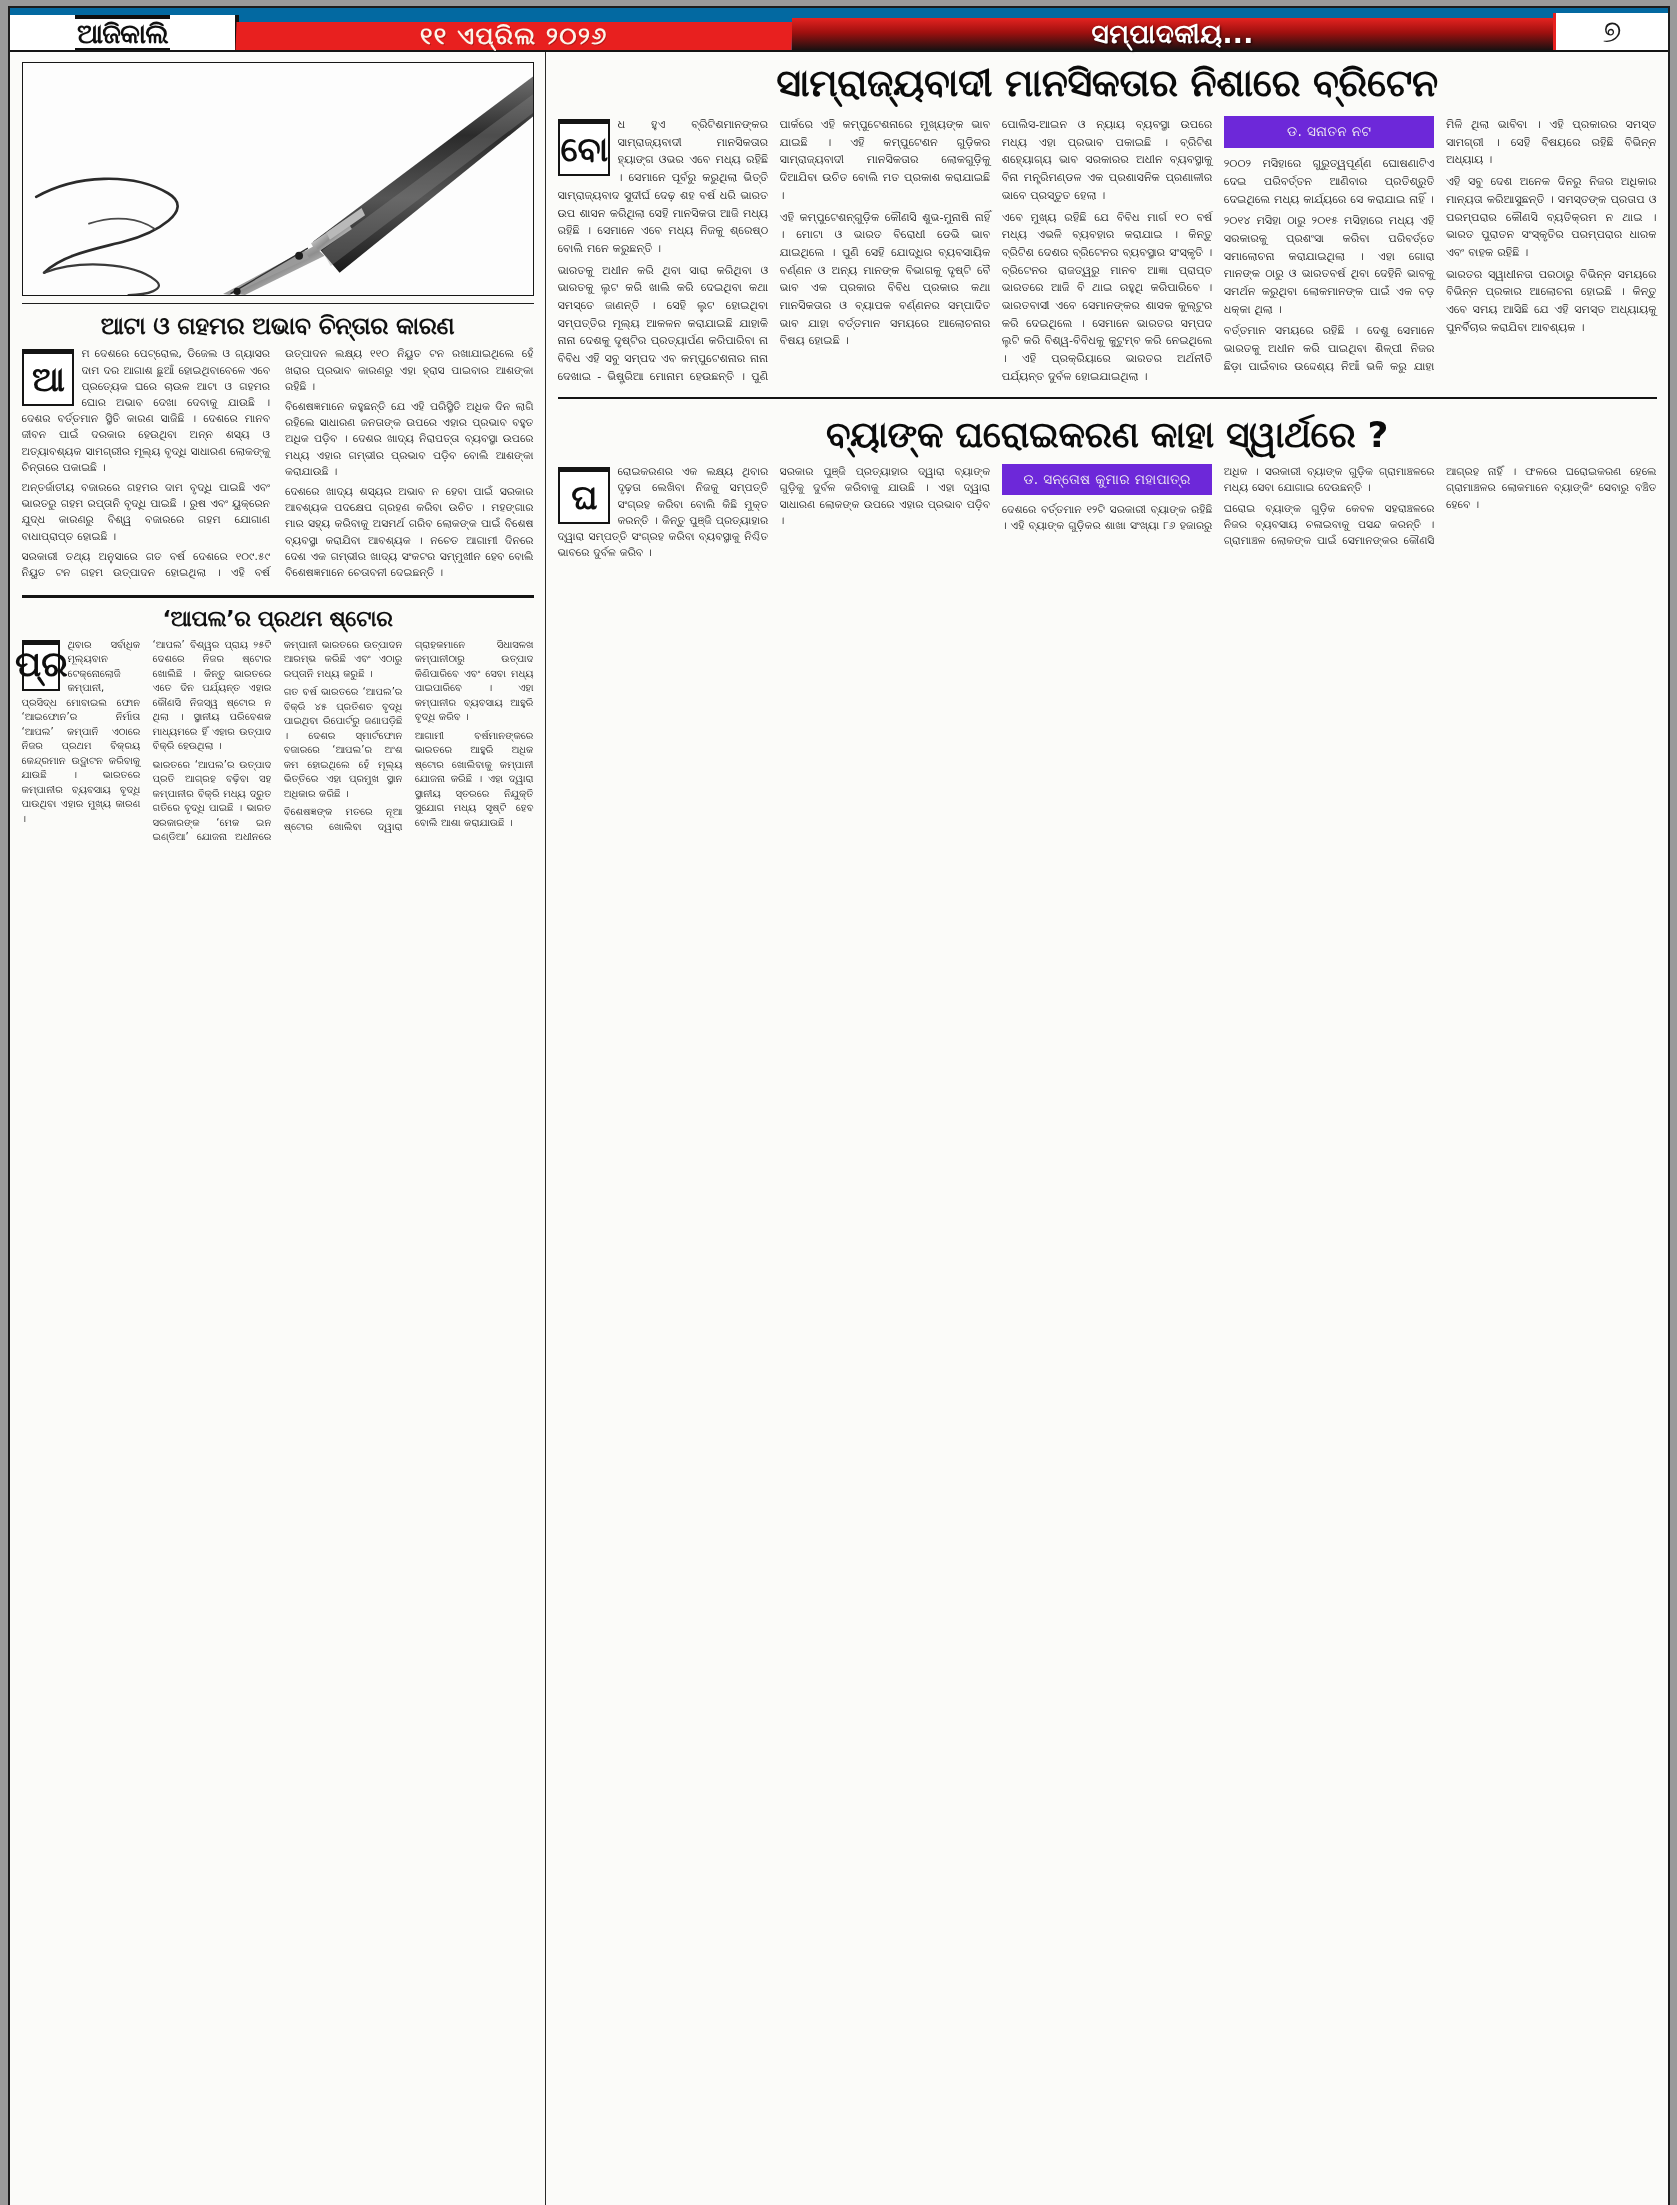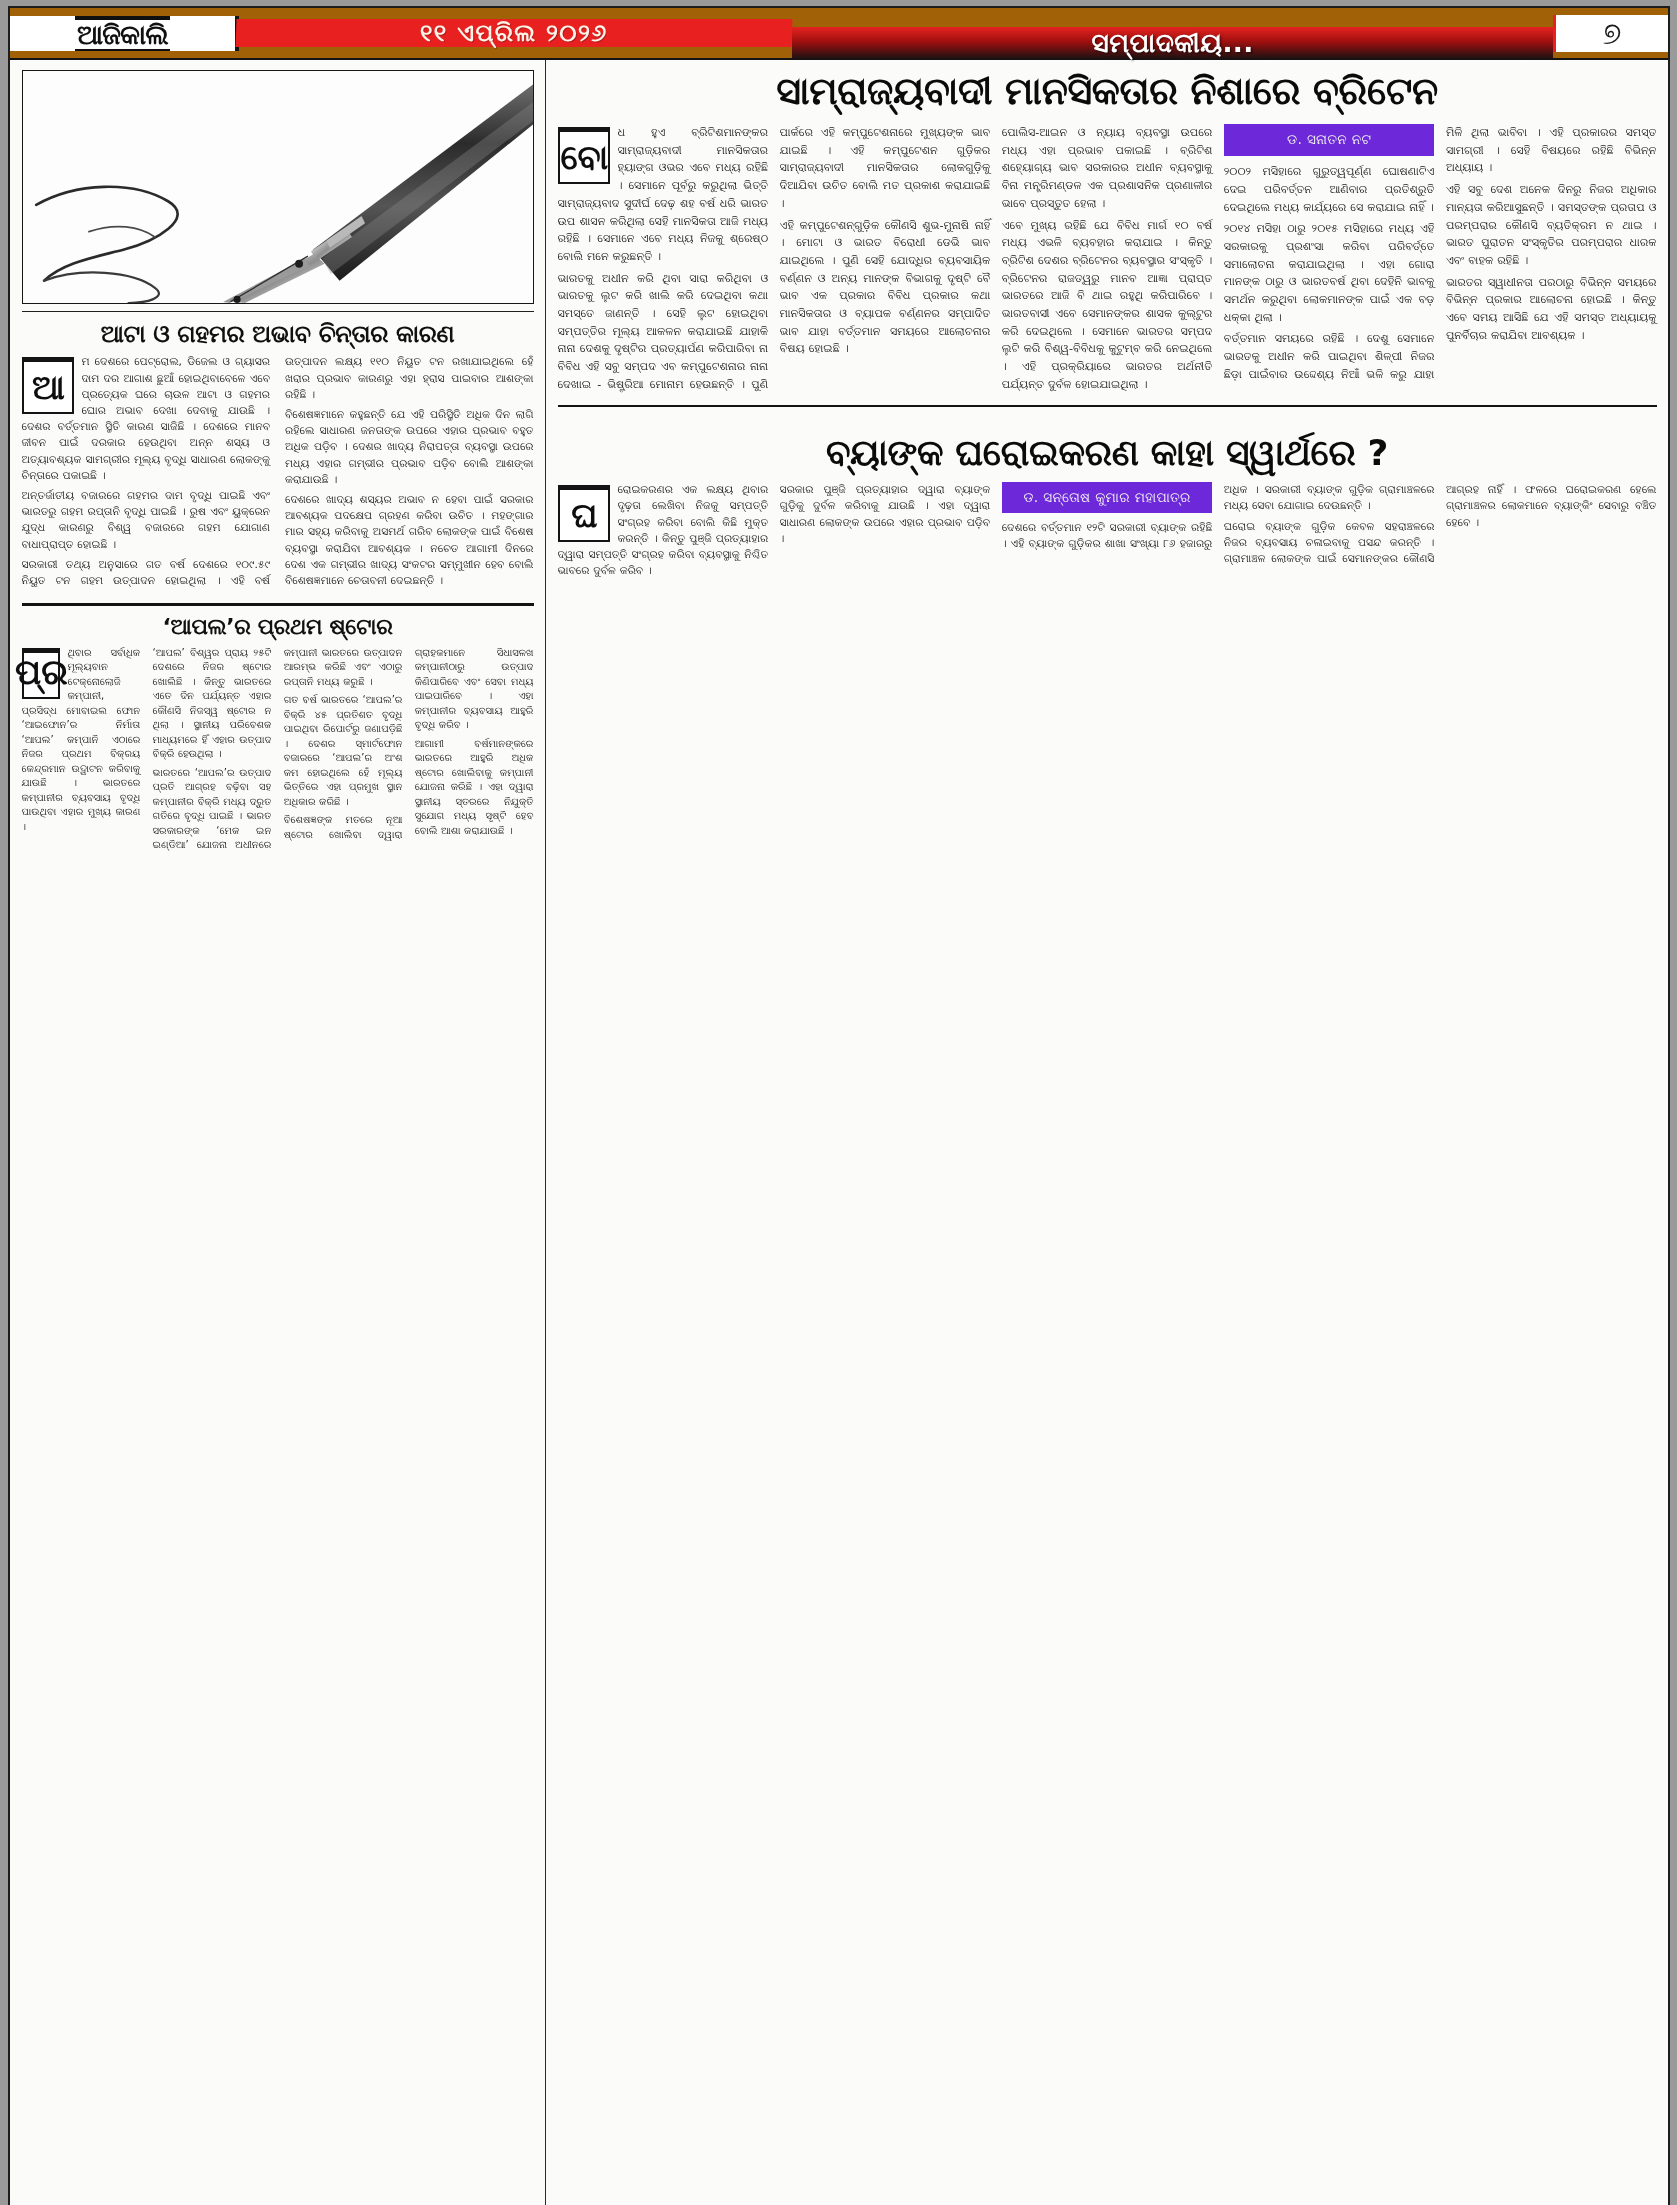--- a/index.html
+++ b/index.html
@@ -17,24 +17,24 @@
     left: 8px; top: 6.2px;
     width: 1662px; height: 2735px;
     background: #fbfbf9;
     border: 2.2px solid #1d1d1d;
     overflow: hidden;
   }
 
   
   .masthead {
     position: relative;
-    height: 52px;
+    height: 44px;
     display: flex;
-    align-items: center;
-    background: #a16207;
+    align-items: flex-end;
+    background: #0369a1;
     border-bottom: 2.6px solid #141414;
   }
   .logo-box {
     width: 229px;
     display: flex; align-items: center; justify-content: center;
     background: #ffffff;
     position: relative;
     border-right: 4px solid #141414;
   }
   .logo-text {
@@ -306,21 +306,21 @@
           <p>୨୦୦୨ ମସିହାରେ ଗୁରୁତ୍ୱପୂର୍ଣ୍ଣ ଘୋଷଣାଟିଏ ଦେଇ ପରିବର୍ତ୍ତନ ଆଣିବାର ପ୍ରତିଶ୍ରୁତି ଦେଇଥିଲେ ମଧ୍ୟ କାର୍ଯ୍ୟରେ ସେ କରାଯାଇ ନାହିଁ ।</p>
           <p>୨୦୧୪ ମସିହା ଠାରୁ ୨୦୧୫ ମସିହାରେ ମଧ୍ୟ ଏହି ସରକାରକୁ ପ୍ରଶଂସା କରିବା ପରିବର୍ତ୍ତେ ସମାଲୋଚନା କରାଯାଇଥିଲା । ଏହା ଗୋରା ମାନଙ୍କ ଠାରୁ ଓ ଭାରତବର୍ଷ ଥିବା ଦେହିନି ଭାବକୁ ସମର୍ଥନ କରୁଥିବା ଲୋକମାନଙ୍କ ପାଇଁ ଏକ ବଡ଼ ଧକ୍କା ଥିଲା ।</p>
           <p>ବର୍ତ୍ତମାନ ସମୟରେ ରହିଛି । ଦେଶୁ ସେମାନେ ଭାରତକୁ ଅଧୀନ କରି ପାଇଥିବା ଶିଳ୍ପୀ ନିଜର ଛିଡ଼ା ପାଇଁବାର ଉଦ୍ଦେଶ୍ୟ ନିଆଁ ଭଳି କରୁ ଯାହା ମିଳି ଥିଲା ଭାବିବା । ଏହି ପ୍ରକାରର ସମସ୍ତ ସାମଗ୍ରୀ । ସେହି ବିଷୟରେ ରହିଛି ବିଭିନ୍ନ ଅଧ୍ୟାୟ ।</p>
           <p>ଏହି ସବୁ ଦେଶ ଅନେକ ଦିନରୁ ନିଜର ଅଧିକାର ମାନ୍ୟତା କରିଆସୁଛନ୍ତି । ସମସ୍ତଙ୍କ ପ୍ରତାପ ଓ ପରମ୍ପରାର କୌଣସି ବ୍ୟତିକ୍ରମ ନ ଥାଇ । ଭାରତ ପୁରାତନ ସଂସ୍କୃତିର ପରମ୍ପରାର ଧାରକ ଏବଂ ବାହକ ରହିଛି ।</p>
           <p>ଭାରତର ସ୍ୱାଧୀନତା ପରଠାରୁ ବିଭିନ୍ନ ସମୟରେ ବିଭିନ୍ନ ପ୍ରକାର ଆଲୋଚନା ହୋଇଛି । କିନ୍ତୁ ଏବେ ସମୟ ଆସିଛି ଯେ ଏହି ସମସ୍ତ ଅଧ୍ୟାୟକୁ ପୁନର୍ବିଚାର କରାଯିବା ଆବଶ୍ୟକ ।</p>
         </div>
       </div>
 
       <div class="article-sep"></div>
 
-      <div style="margin-top:26px;">
+      <div style="margin-top:16px;">
         <h1 class="headline second">ବ୍ୟାଙ୍କ ଘରୋଇକରଣ କାହା ସ୍ୱାର୍ଥରେ ?</h1>
 
         <div class="body-col fivecol tight">
           <div class="dropcap">ଘ</div>
           <p>ରୋଇକରଣର ଏକ ଲକ୍ଷ୍ୟ ଥିବାର ଦୃଢ଼ତା ଲେଖିବା ନିଜକୁ ସମ୍ପତ୍ତି ସଂଗ୍ରହ କରିବା ବୋଲି କିଛି ମୁକ୍ତ କରନ୍ତି । କିନ୍ତୁ ପୁଞ୍ଜି ପ୍ରତ୍ୟାହାର ଦ୍ୱାରା ସମ୍ପତ୍ତି ସଂଗ୍ରହ କରିବା ବ୍ୟବସ୍ଥାକୁ ନିଶ୍ଚିତ ଭାବରେ ଦୁର୍ବଳ କରିବ ।</p>
           <p>ସରକାର ପୁଞ୍ଜି ପ୍ରତ୍ୟାହାର ଦ୍ୱାରା ବ୍ୟାଙ୍କ ଗୁଡ଼ିକୁ ଦୁର୍ବଳ କରିବାକୁ ଯାଉଛି । ଏହା ଦ୍ୱାରା ସାଧାରଣ ଲୋକଙ୍କ ଉପରେ ଏହାର ପ୍ରଭାବ ପଡ଼ିବ ।</p>
           <div class="byline">ଡ. ସନ୍ତୋଷ କୁମାର ମହାପାତ୍ର</div>
           <p>ଦେଶରେ ବର୍ତ୍ତମାନ ୧୨ଟି ସରକାରୀ ବ୍ୟାଙ୍କ ରହିଛି । ଏହି ବ୍ୟାଙ୍କ ଗୁଡ଼ିକର ଶାଖା ସଂଖ୍ୟା ୮୬ ହଜାରରୁ ଅଧିକ । ସରକାରୀ ବ୍ୟାଙ୍କ ଗୁଡ଼ିକ ଗ୍ରାମାଞ୍ଚଳରେ ମଧ୍ୟ ସେବା ଯୋଗାଇ ଦେଉଛନ୍ତି ।</p>
           <p>ଘରୋଇ ବ୍ୟାଙ୍କ ଗୁଡ଼ିକ କେବଳ ସହରାଞ୍ଚଳରେ ନିଜର ବ୍ୟବସାୟ ଚଳାଇବାକୁ ପସନ୍ଦ କରନ୍ତି । ଗ୍ରାମାଞ୍ଚଳ ଲୋକଙ୍କ ପାଇଁ ସେମାନଙ୍କର କୌଣସି ଆଗ୍ରହ ନାହିଁ । ଫଳରେ ଘରୋଇକରଣ ହେଲେ ଗ୍ରାମାଞ୍ଚଳର ଲୋକମାନେ ବ୍ୟାଙ୍କିଂ ସେବାରୁ ବଞ୍ଚିତ ହେବେ ।</p>
         </div>

